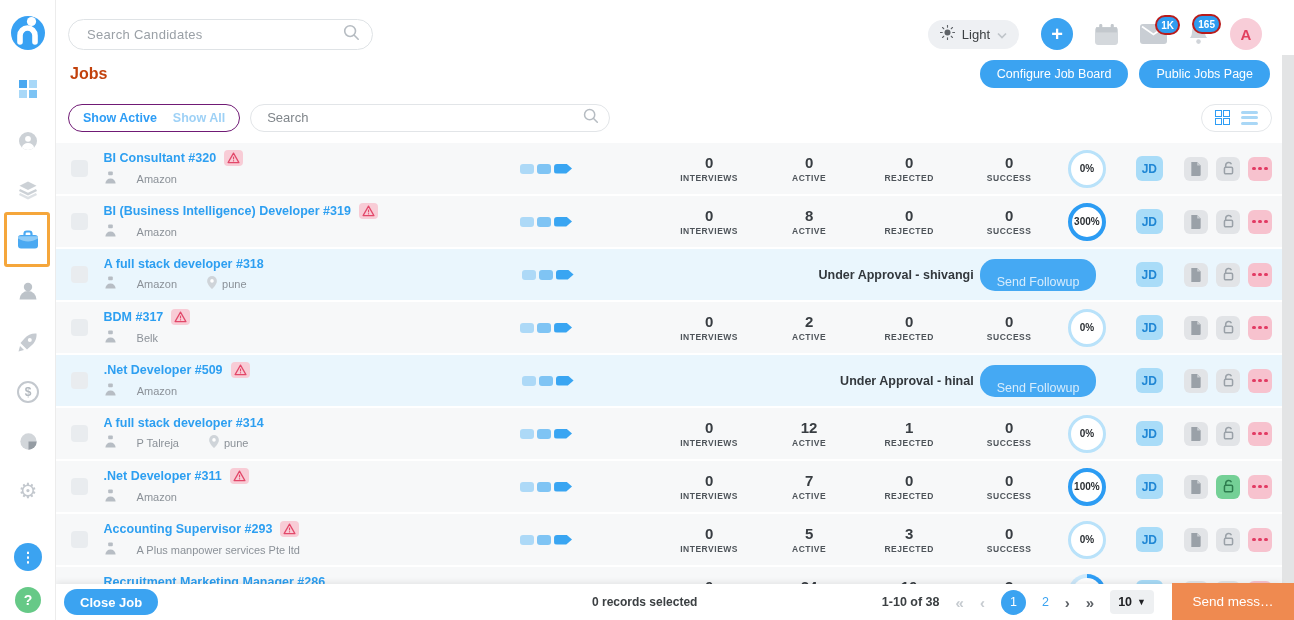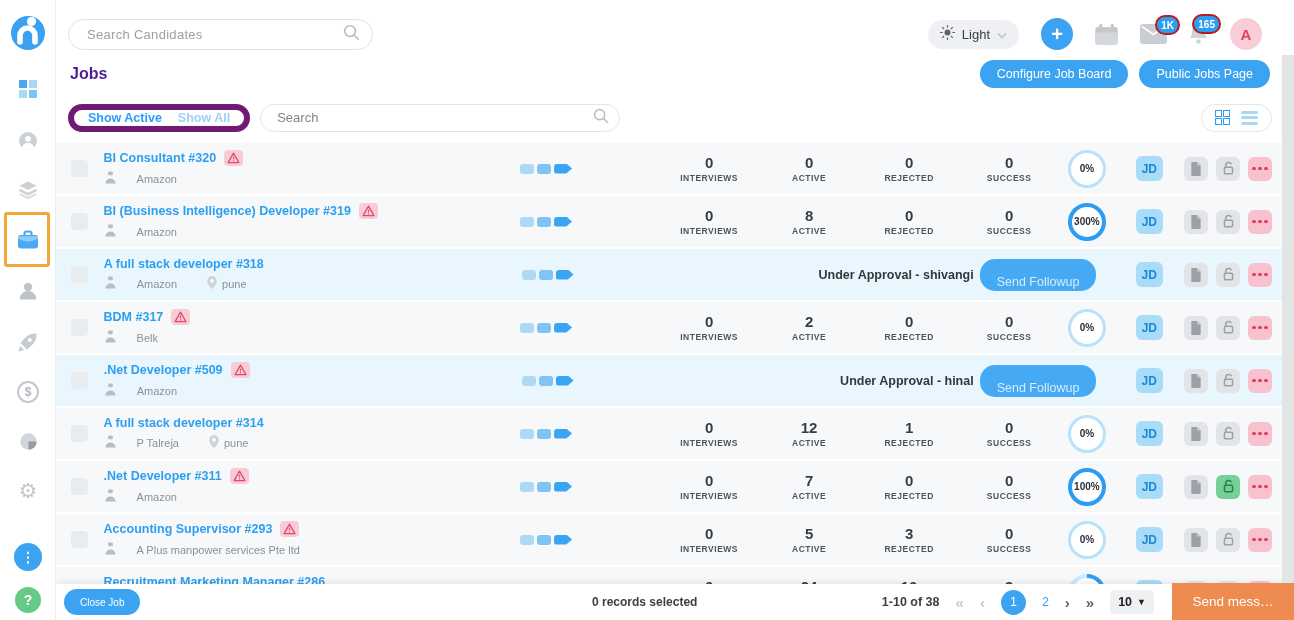--- a/index.html
+++ b/index.html
@@ -32,27 +32,27 @@
   .top-right { margin-left:auto; margin-right:32px; display:flex; align-items:center; gap:22px; }
   .theme-pill { height:29px; background:#eef0f3; border-radius:16px; display:flex; align-items:center; gap:7px; padding:0 12px; cursor:pointer; }
   .theme-pill .tl { font-size:13px; color:#3c4043; }
   .plus-btn { width:32px; height:32px; border-radius:50%; background:#3ba3f1; color:#fff; font-size:20px; font-weight:bold; border:none; display:flex; align-items:center; justify-content:center; cursor:pointer; line-height:1; }
   .ico-wrap { position:relative; cursor:pointer; display:flex; }
   .badge { position:absolute; top:-9px; right:-13px; min-width:20px; height:20px; padding:0 4px; background:#2e9cf0; border-radius:10px; color:#fff; font-size:10px; font-weight:bold; display:flex; align-items:center; justify-content:center; border:2px solid #b91c1c; }
   .avatar { width:32px; height:32px; border-radius:50%; background:#f8cdd8; color:#e2405f; font-weight:bold; font-size:15px; display:flex; align-items:center; justify-content:center; cursor:pointer; }
 
   
   .page-head { position:absolute; left:56px; top:52px; width:1238px; height:44px; display:flex; align-items:center; }
-  .page-title { margin-left:14px; font-size:16px; font-weight:bold; color:#4c1d95; }
+  .page-title { margin-left:14px; font-size:16px; font-weight:bold; color:#c2410c; }
   .head-btns { margin-left:auto; margin-right:24px; display:flex; gap:11px; }
   .blue-pill { height:28px; border:none; border-radius:15px; background:#3ba3f1; color:#fff; font-size:12.5px; padding:0 17px; cursor:pointer; font-family:"Liberation Sans",sans-serif; }
 
   
   .filter-row { position:absolute; left:56px; top:102px; width:1238px; height:31px; display:flex; align-items:center; }
-  .toggle-pill { margin-left:12px; height:28px; border:6px solid #701a75; border-radius:15px; display:flex; align-items:center; padding:0 14px; gap:16px; background:#fff; }
+  .toggle-pill { margin-left:12px; height:28px; border:1px solid #701a75; border-radius:15px; display:flex; align-items:center; padding:0 14px; gap:16px; background:#fff; }
   .tab-active { color:#2e9df5; font-weight:bold; font-size:12.5px; cursor:pointer; }
   .tab-idle { color:#9ed1f6; font-weight:bold; font-size:12.5px; cursor:pointer; }
   .search-jobs { position:relative; margin-left:10px; width:360px; height:28px; border:1px solid #e2e5e8; border-radius:15px; display:flex; align-items:center; background:#fff; }
   .search-jobs input { border:none; outline:none; background:transparent; flex:1; padding:0 10px 0 16px; font-size:13px; color:#5f6368; font-family:"Liberation Sans",sans-serif; }
   .search-jobs input::placeholder { color:#80868b; }
   .search-jobs .mag { margin-right:10px; }
   .view-toggle { margin-left:auto; margin-right:22px; height:28px; border:1px solid #e4e7ea; border-radius:15px; display:flex; align-items:center; gap:10px; padding:0 13px; background:#fff; }
   .grid-ico { width:16px; height:16px; display:grid; grid-template:7px 7px / 7px 7px; gap:1px; cursor:pointer; }
   .grid-ico span { border:1.6px solid #2e9df5; background:#fff; }
   .list-ico { display:flex; flex-direction:column; gap:2.5px; cursor:pointer; }
@@ -97,21 +97,21 @@
   .cell-actions { flex:1; display:flex; justify-content:flex-end; gap:8px; padding-right:10px; }
   .act { width:24px; height:24px; border-radius:6px; border:none; display:flex; align-items:center; justify-content:center; cursor:pointer; }
   .doc-btn, .lock-btn { background:#e2e4e7; color:#9aa1a8; }
   .lock-btn.green { background:#74d096; color:#2e7d4f; }
   .more-btn { background:#f7c2ce; }
   .more-btn .dots { display:flex; gap:2.5px; }
   .more-btn .dots i { width:3.5px; height:3.5px; border-radius:50%; background:#e23b63; }
 
   
   .footer { position:absolute; left:56px; right:12px; bottom:0; height:36px; background:#fff; box-shadow:0 -2px 6px rgba(0,0,0,.08); z-index:5; display:flex; align-items:center; }
-  .close-job { margin-left:8px; height:26px; border:none; border-radius:14px; background:#3ba3f1; color:#fff; font-size:10px; padding:0 16px; cursor:pointer; font-family:"Liberation Sans",sans-serif; }
+  .close-job { margin-left:8px; height:26px; border:none; border-radius:14px; background:#3ba3f1; color:#fff; font-size:13px; padding:0 16px; cursor:pointer; font-family:"Liberation Sans",sans-serif;font-weight:bold; }
   .records { position:absolute; left:536px; font-size:12px; font-weight:bold; color:#3c4043; }
   .pager { margin-left:auto; margin-right:128px; display:flex; align-items:center; gap:16px; }
   .range { font-size:12.5px; font-weight:bold; color:#3c4043; }
   .pg-arrow { font-size:15px; font-weight:bold; cursor:pointer; background:none; border:none; font-family:"Liberation Sans",sans-serif; }
   .pg-dis { color:#c6cbd0; }
   .pg-en { color:#5f6368; }
   .pg-num-active { width:25px; height:25px; border-radius:50%; background:#3ba3f1; color:#fff; font-size:12.5px; border:none; cursor:pointer; display:flex; align-items:center; justify-content:center; font-family:"Liberation Sans",sans-serif; }
   .pg-num { background:none; border:none; color:#3ba3f1; font-size:12.5px; cursor:pointer; font-family:"Liberation Sans",sans-serif; }
   .size-sel { height:24px; background:#eef0f2; border-radius:4px; display:flex; align-items:center; gap:5px; padding:0 8px; cursor:pointer; }
   .size-sel .sv { font-size:12.5px; font-weight:bold; color:#202124; }

